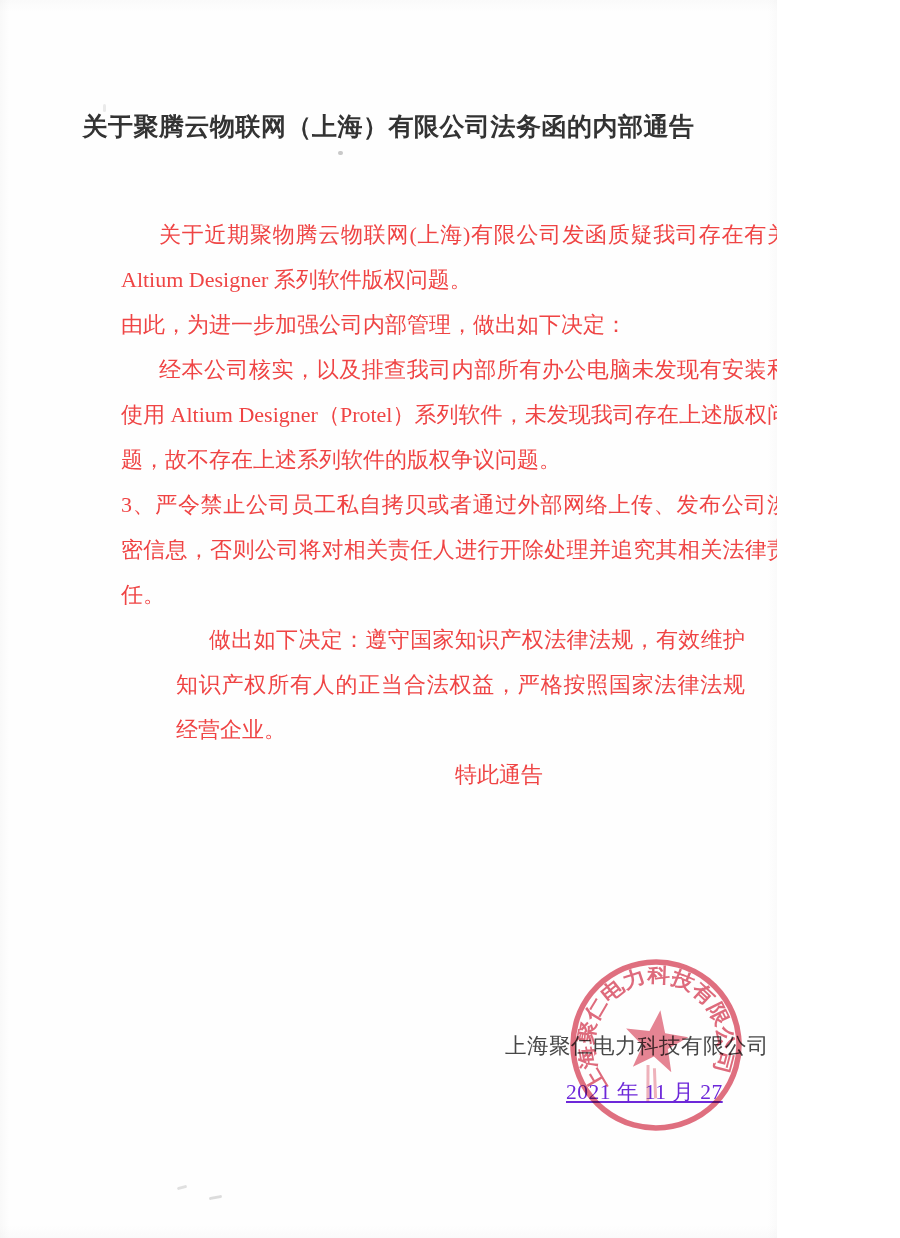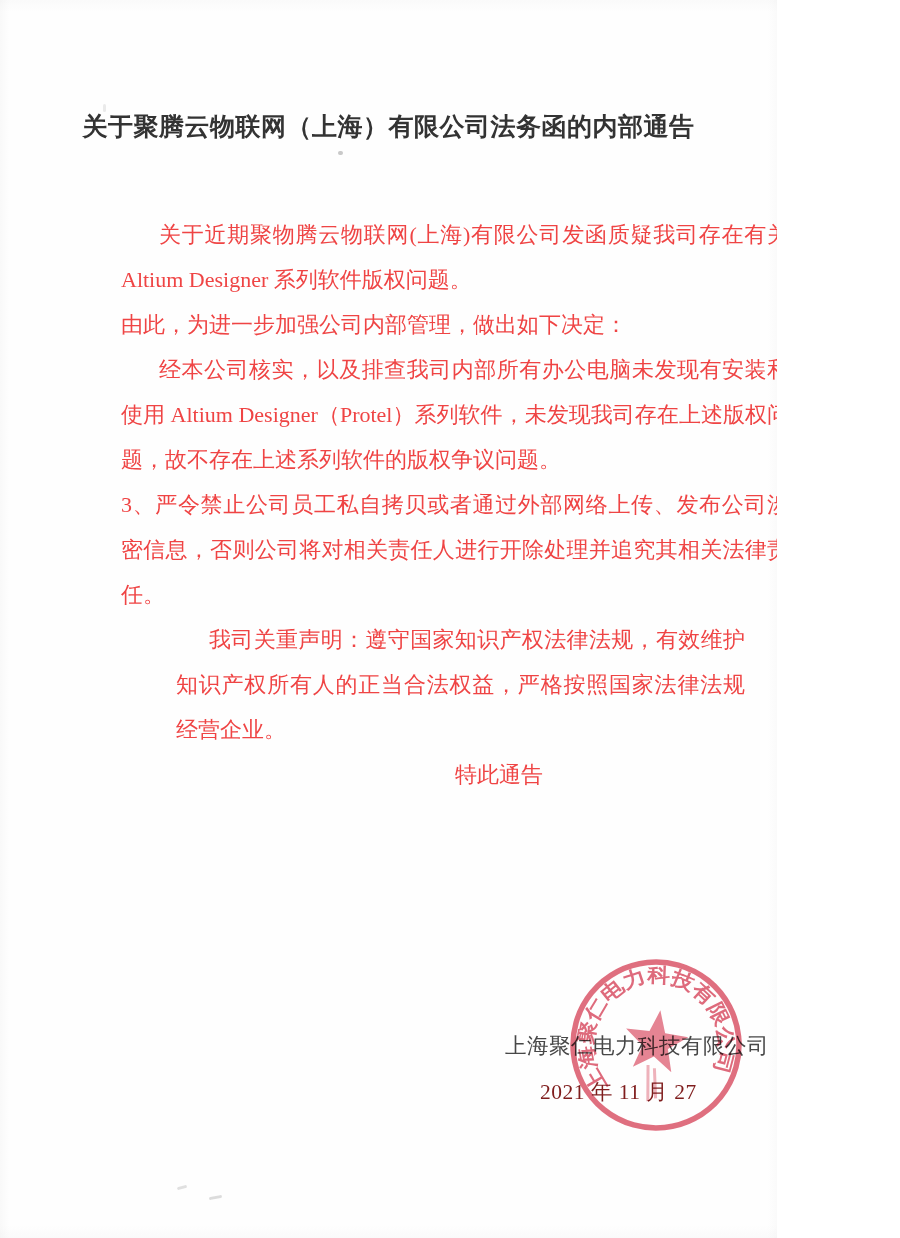--- a/index.html
+++ b/index.html
@@ -38,22 +38,22 @@
   .para { margin:0; }
   .para.indent { text-indent:38px; }
   .para.flush  { text-indent:0; }
   .para.inset  { margin-left:55px; margin-right:44px; text-indent:33px; }
   .para.notice { margin-left:88px; text-align:center; }
   .sig-company {
     position:absolute; top:1031px; left:505px;
     font-size:21.5px; letter-spacing:0.5px; color:#474747;
   }
   .sig-date {
-    position:absolute; top:1077px; left:540px;
-    font-size:21.5px; letter-spacing:0.5px; color:#7f1d1d;
+    position:absolute; top:1077px; left:566px;
+    font-size:21.5px; letter-spacing:0.5px; color:#6d28d9;text-decoration:underline;
   }
   .seal-svg {
     position:absolute; left:560px; top:948px;
     width:192px; height:196px;
     mix-blend-mode:multiply;
     opacity:.92;
     pointer-events:none;
   }
   .seal-ring   { fill:none; stroke:var(--seal-color,#d8475d); stroke-width:5.5; opacity:.85; }
   .seal-star   { fill:var(--seal-color,#d8475d); opacity:.72; }
@@ -71,21 +71,21 @@
 
 <div class="page">
 
   <h1 class="title">关于聚腾云物联网（上海）有限公司法务函的内部通告</h1>
 
   <div class="body-col" id="paragraphs">
       <p class="para indent">关于近期聚物腾云物联网(上海)有限公司发函质疑我司存在有关 Altium Designer 系列软件版权问题。</p>
       <p class="para flush">由此，为进一步加强公司内部管理，做出如下决定：</p>
       <p class="para indent">经本公司核实，以及排查我司内部所有办公电脑未发现有安装和使用 Altium Designer（Protel）系列软件，未发现我司存在上述版权问题，故不存在上述系列软件的版权争议问题。</p>
       <p class="para flush">3、严令禁止公司员工私自拷贝或者通过外部网络上传、发布公司涉密信息，否则公司将对相关责任人进行开除处理并追究其相关法律责任。</p>
-      <p class="para inset">我司关重声明：遵守国家知识产权法律法规，有效维护知识产权所有人的正当合法权益，严格按照国家法律法规经营企业。</p>
+      <p class="para inset">做出如下决定：遵守国家知识产权法律法规，有效维护知识产权所有人的正当合法权益，严格按照国家法律法规经营企业。</p>
       <p class="para notice">特此通告</p>
     </div>
 
   <div class="sig-company">上海聚仁电力科技有限公司</div>
 
   <div class="sig-date">2021 年 11 月 27</div>
 
   <svg class="seal-svg" viewBox="0 0 192 196" aria-hidden="true">
     <g transform="rotate(-6 96 97)">
       <circle class="seal-ring" cx="96" cy="97" r="83"></circle>

